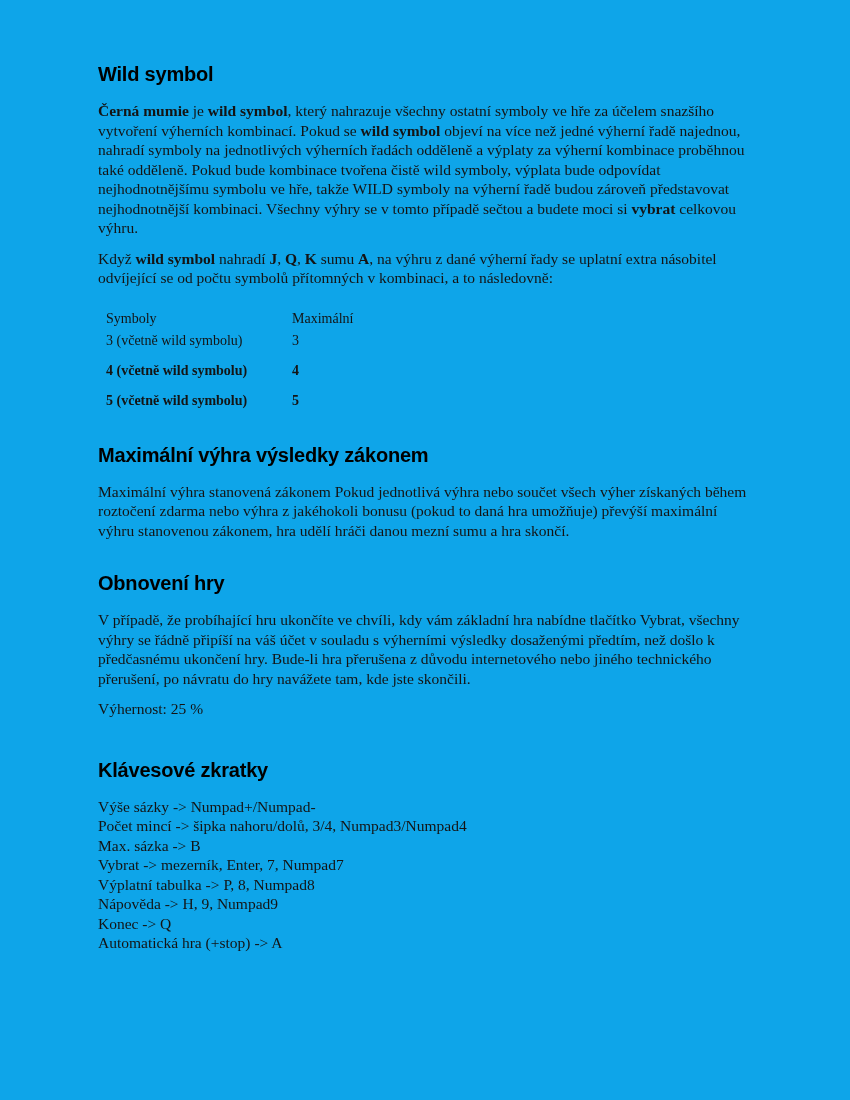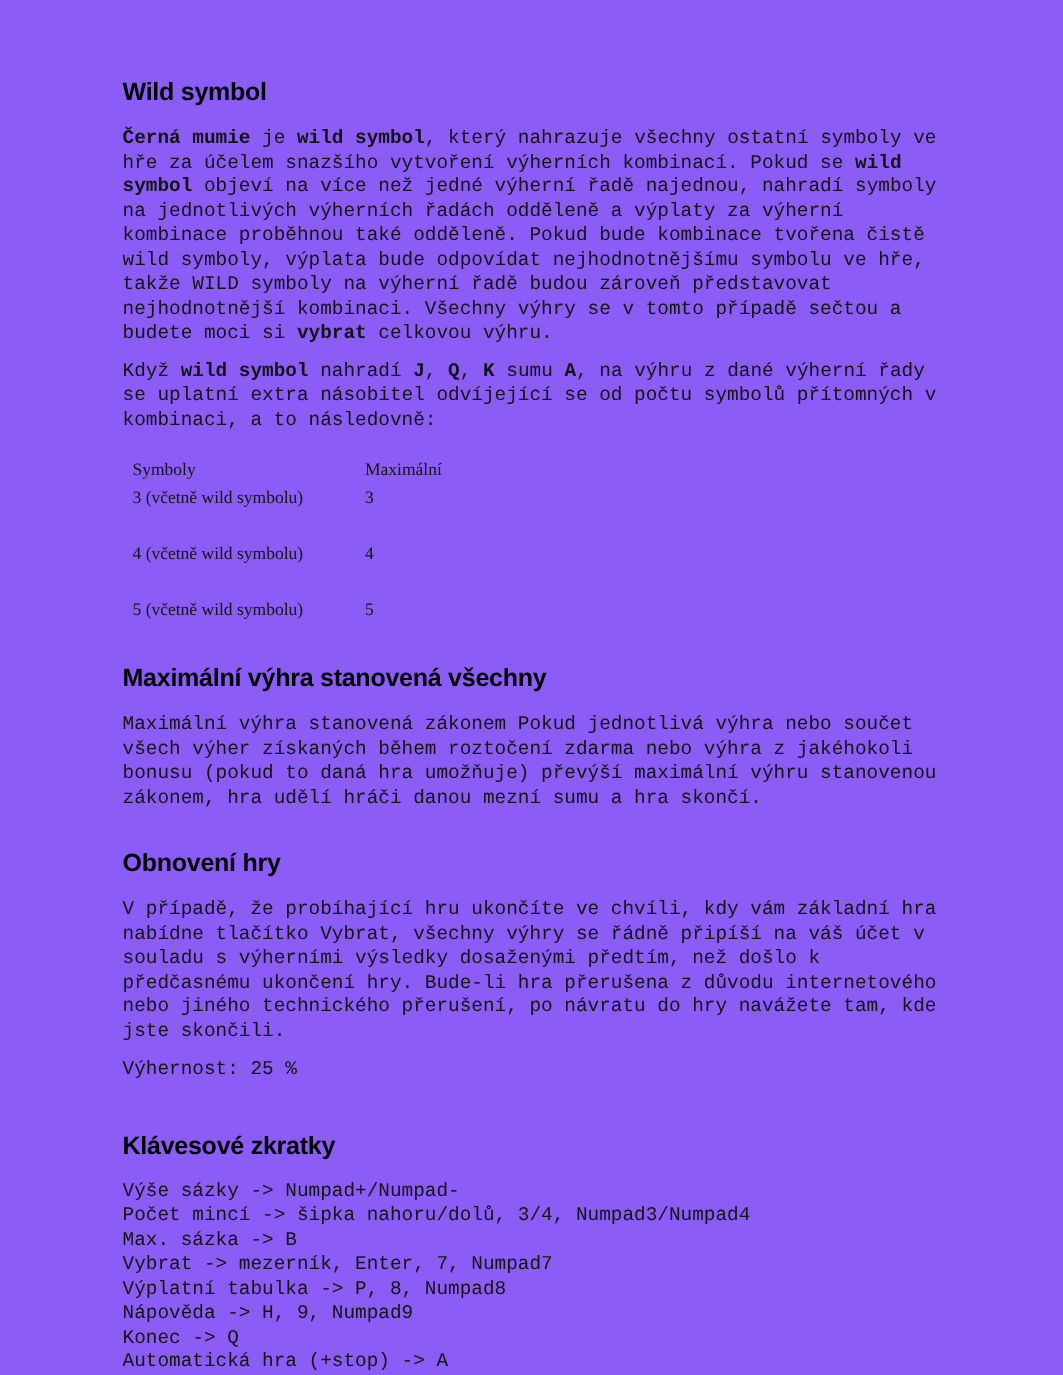--- a/index.html
+++ b/index.html
@@ -12,21 +12,21 @@
     height: 1100px;
     font-family: "Liberation Serif", serif;
     color: #141414;
     overflow: hidden;
   }
   .page {
     box-sizing: border-box;
     width: 850px;
     height: 1100px;
     padding: 61px 98px 0 98px;
-    background: #8b5cf6;
+    background: #0ea5e9;
   }
   .content {
     width: 656px;
   }
   h2.doc-heading {
     font-family: "Liberation Sans", sans-serif;
     font-weight: 700;
     font-size: 20px;
     line-height: 26px;
     letter-spacing: -0.2px;
@@ -36,35 +36,35 @@
   section:first-child h2.doc-heading {
     margin-top: 0;
   }
   section.sec-shortcuts h2.doc-heading {
     margin-top: 38px;
   }
   p.doc-par {
     font-size: 15.5px;
     line-height: 19.5px;
     margin: 0 0 11px 0;
-    font-family: Liberation Mono, monospace;
   }
   p.doc-par span.b {
     font-weight: 700;
   }
   .wtable {
     margin: 20px 0 0 8px;
     font-size: 14px;
   }
   .trow {
     display: flex;
     line-height: 22px;
   }
   .trow.data + .trow.data {
-    margin-top: 23px;
+    margin-top: 8px;
+    font-weight: bold;
   }
   .tcell-sym {
     width: 186px;
     flex: 0 0 186px;
   }
   .tcell-mult {
     flex: 1;
   }
 </style>
 </head>
@@ -92,21 +92,21 @@
           <div class="tcell-mult">4</div>
         </div>
         <div class="trow data">
           <div class="tcell-sym">5 (včetně wild symbolu)</div>
           <div class="tcell-mult">5</div>
         </div>
       </div>
     </section>
 
     <section class="sec-maxwin">
-      <h2 class="doc-heading">Maximální výhra stanovená všechny</h2>
+      <h2 class="doc-heading">Maximální výhra výsledky zákonem</h2>
       <p class="doc-par"><span>Maximální výhra stanovená zákonem Pokud jednotlivá výhra nebo součet všech výher získaných během roztočení zdarma nebo výhra z jakéhokoli bonusu (pokud to daná hra umožňuje) převýší maximální výhru stanovenou zákonem, hra udělí hráči danou mezní sumu a hra skončí.</span></p>
     </section>
 
     <section class="sec-resume">
       <h2 class="doc-heading">Obnovení hry</h2>
       <p class="doc-par"><span>V případě, že probíhající hru ukončíte ve chvíli, kdy vám základní hra nabídne tlačítko Vybrat, všechny výhry se řádně připíší na váš účet v souladu s výherními výsledky dosaženými předtím, než došlo k předčasnému ukončení hry. Bude-li hra přerušena z důvodu internetového nebo jiného technického přerušení, po návratu do hry navážete tam, kde jste skončili.</span></p>
       <p class="doc-par"><span>Výhernost: 25 %</span></p>
     </section>
 
     <section class="sec-shortcuts">

